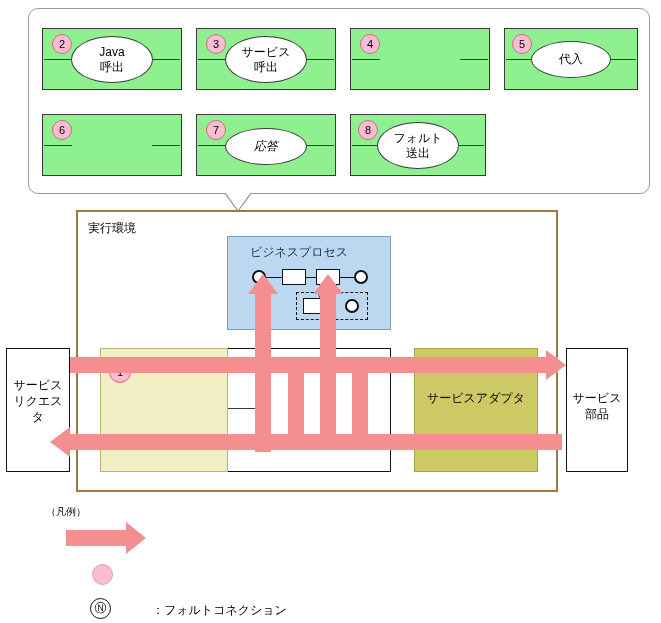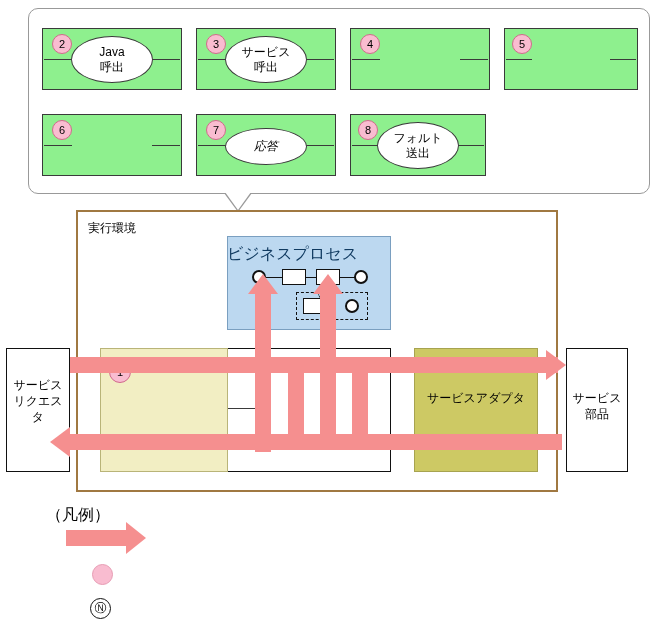--- a/index.html
+++ b/index.html
@@ -93,22 +93,22 @@
   .biz-box {
     left: 227px; top: 236px;
     width: 164px; height: 94px;
     background: #bcd8f0;
     border: 1px solid #7a9fc0;
     box-sizing: border-box;
   }
   .biz-title {
     left: 0; top: 8px;
     width: 144px;
-    text-align: left;
-    font-size: 16px;
+    text-align: center;
+    font-size: 12px;
     color: #103a60;
   }
   .circle-node {
     border: 2px solid #111;
     border-radius: 50%;
     background: #ffffff;
     box-sizing: border-box;
   }
   .rect-node {
     border: 1px solid #111;
@@ -162,21 +162,21 @@
     border-right: 20px solid #f58f8f;
   }
   .pk-arrow-u {
     width: 0; height: 0;
     border-left: 15px solid transparent;
     border-right: 15px solid transparent;
     border-bottom: 20px solid #f58f8f;
   }
 
   
-  .legend-title { left: 46px; top: 505px; font-size: 16px; }
+  .legend-title { left: 46px; top: 505px; font-size: 10px; }
   .legend-text { font-size: 12px; color: #000; }
   .legend-arrow-body {
     left: 66px; top: 530px;
     width: 62px; height: 16px;
     background: #f58f8f;
   }
   .legend-arrow-head {
     left: 126px; top: 522px;
     width: 0; height: 0;
     border-top: 16px solid transparent;
@@ -236,20 +236,23 @@
   <div class="abs gbox" style="left:350px; top:28px; width:140px; height:62px;"></div>
   <div class="abs hline" style="left:352px; top:59px; width:28px;"></div>
   <div class="abs hline" style="left:460px; top:59px; width:28px;"></div>
   <div class="abs badge" style="left:360px; top:34px; width:20px; height:20px;">
     <span>4</span>
   </div>
 
   <div class="abs gbox" style="left:504px; top:28px; width:134px; height:62px;"></div>
   <div class="abs hline" style="left:506px; top:59px; width:26px;"></div>
   <div class="abs hline" style="left:610px; top:59px; width:26px;"></div>
+  <div class="abs ellipse" style="left:531px; top:41px; width:80px; height:37px;">
+    <span style="white-space:pre-line">代入</span>
+  </div>
   <div class="abs badge" style="left:512px; top:34px; width:20px; height:20px;">
     <span>5</span>
   </div>
 
   <div class="abs gbox" style="left:42px; top:114px; width:140px; height:62px;"></div>
   <div class="abs hline" style="left:44px; top:145px; width:28px;"></div>
   <div class="abs hline" style="left:152px; top:145px; width:28px;"></div>
   <div class="abs badge" style="left:52px; top:120px; width:20px; height:20px;">
     <span>6</span>
   </div>
@@ -336,14 +339,15 @@
   <div class="abs legend-title">（凡例）</div>
 
   <div class="abs legend-arrow-body"></div>
   <div class="abs legend-arrow-head"></div>
 
   <div class="abs legend-dot"></div>
 
   <div class="abs legend-fault">
     <span>Ⓝ</span>
   </div>
+  <div class="abs legend-text" style="left:152px; top:602px;">：フォルトコネクション</div>
 
 </div>
 
 </body></html>

